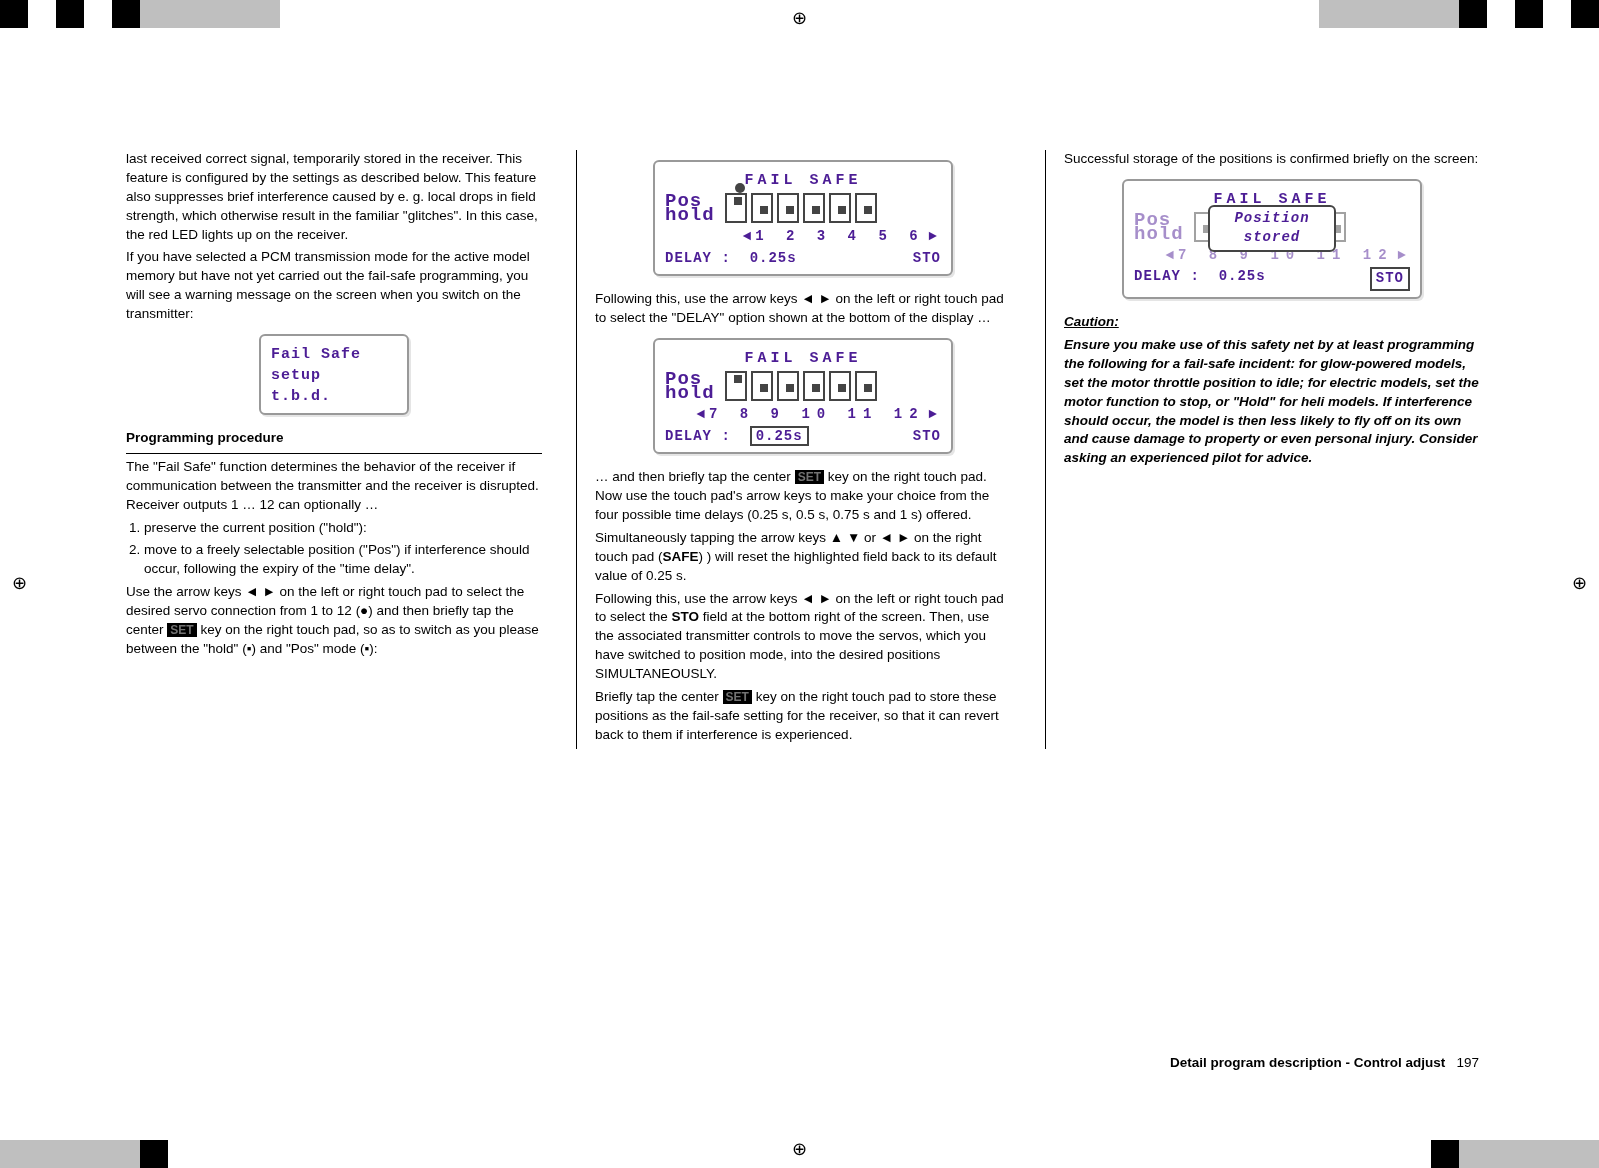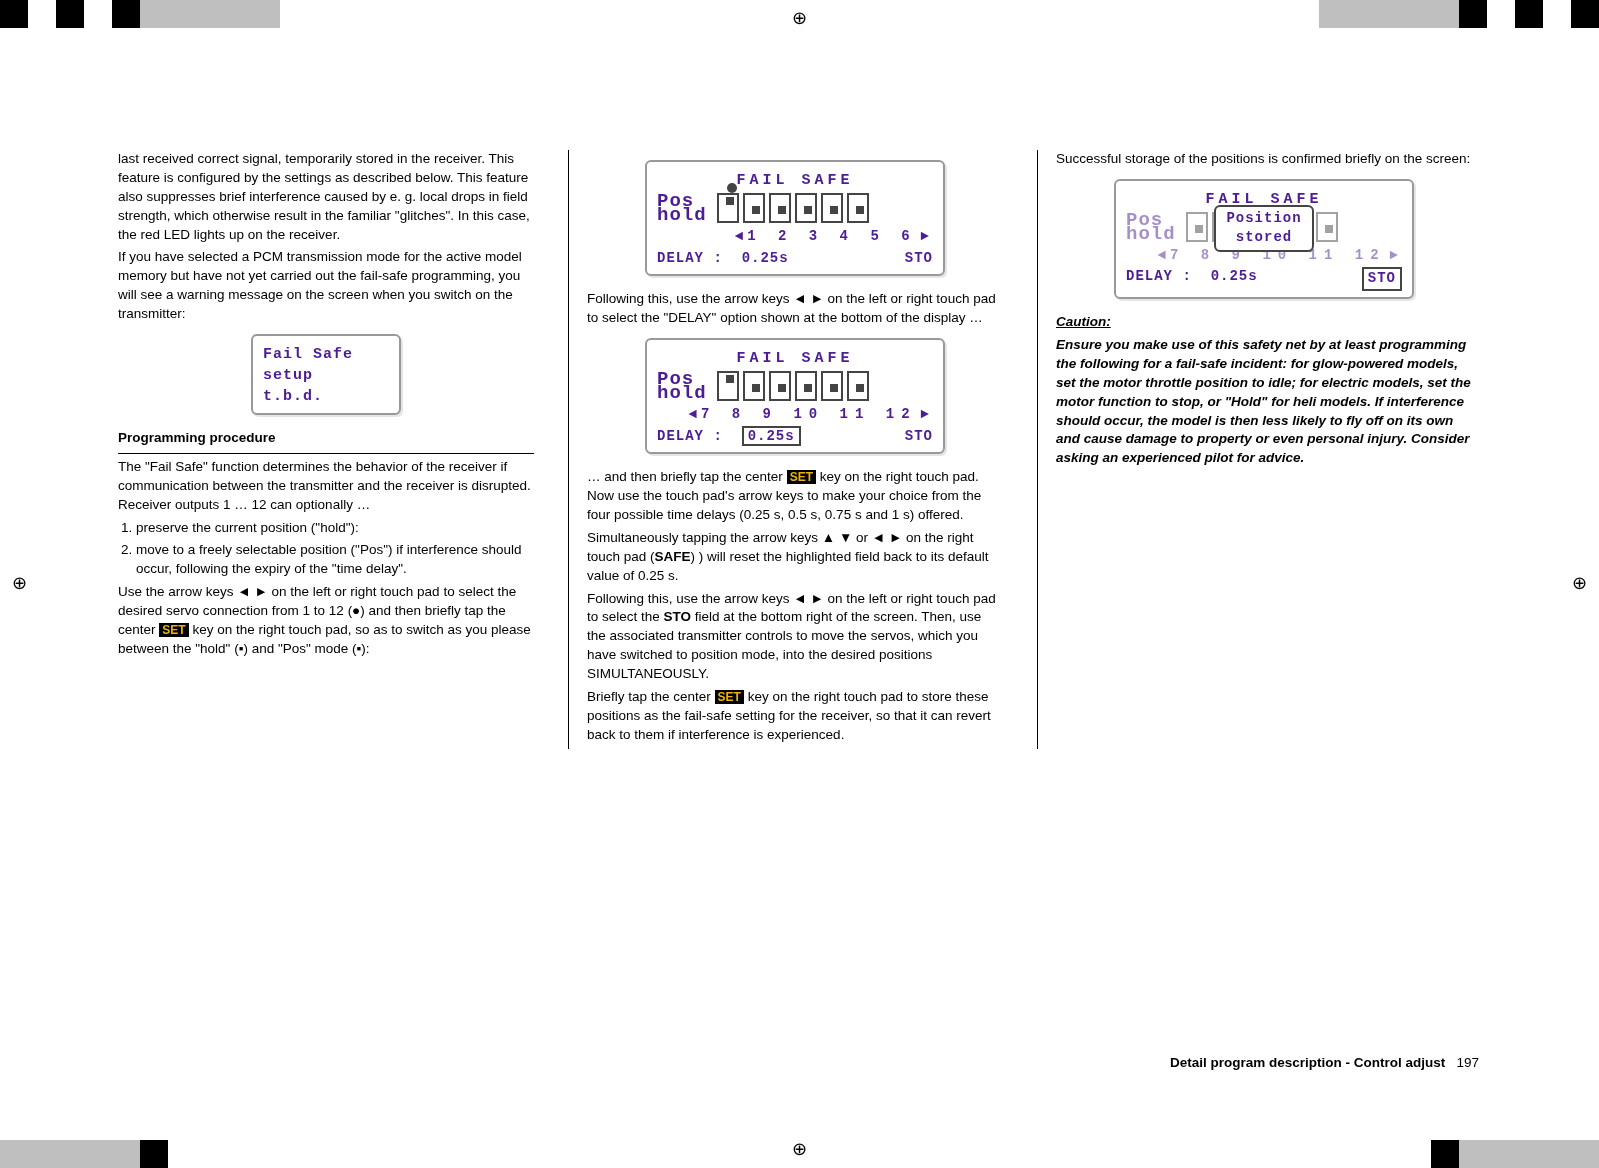--- a/index.html
+++ b/index.html
@@ -22,38 +22,38 @@
   }
   .bottom-bar { position: absolute; bottom: 0; }
   .square { flex: 0 0 28px; height: 28px; }
   .spacer-wide { flex: 1 1 auto; height: 28px; }
   .black { background: #000; }
   .grey { background: #bfbfbf; }
   .white { background: #fff; }
   .content {
     position: absolute;
     top: 150px;
-    left: 100px;
+    left: 108px;
     width: 1390px;
     display: flex;
     gap: 16px;
   }
   .col {
     flex: 1 1 0;
     padding: 0 18px;
     position: relative;
   }
   .sep { border-left: 1px solid #000; }
   .col p { margin-bottom: 4px; }
   .h { font-weight: bold; border-bottom: 1px solid #000; padding-bottom: 5px; margin-bottom: 6px; margin-top: 6px;}
   ol { margin-left: 18px; margin-bottom: 4px; }
   ol li { margin-bottom: 4px; }
   ol li .sub { display:block; }
   .setkey {
-    background: #000; color: #eab308; font-weight: bold; padding: 0 3px; font-size: 12px;
+    background: #000; color: #737373; font-weight: bold; padding: 0 3px; font-size: 12px;
   }
   .bi { font-weight: bold; font-style: italic; }
   .caution-head { font-weight: bold; font-style: italic; text-decoration: underline; }
   .footer-text {
     position: absolute;
     right: 120px;
     bottom: 95px;
     font-size: 13.5px;
   }
   .footer-text b { font-weight: bold; }
@@ -90,21 +90,21 @@
   .axis { text-align: right; font-size: 14px; letter-spacing: 7px; margin-top:2px; }
   .axis .arrow { letter-spacing: 0; padding: 0 4px; }
   .bottomrow { display:flex; justify-content:space-between; font-size:14px; margin-top:2px;}
   .boxed { border: 2px solid #444; padding: 0 4px; }
   .popup {
     border: 2px solid #444; border-radius: 6px; text-align:center; padding: 2px 6px; font-size:14px; background:#fff;
   }
   .rel { position: relative; }
   .overlay-popup {
     position:absolute; left:50%; top:24px; transform:translateX(-50%);
-    z-index:2; width:100px;
+    z-index:2; width:128px;font-style:italic;
   }
   .behind { filter: opacity(0.5); }
   .reg-side { position:absolute; top: 50%; transform: translateY(-50%); font-size:18px; }
   .reg-left { left: 12px; }
   .reg-right { right: 12px; }
   .reg-top { position:absolute; left:50%; top:6px; transform:translateX(-50%); font-size:18px;}
   .reg-bot { position:absolute; left:50%; bottom:6px; transform:translateX(-50%); font-size:18px;}
 </style>
 </head>
 <body>

